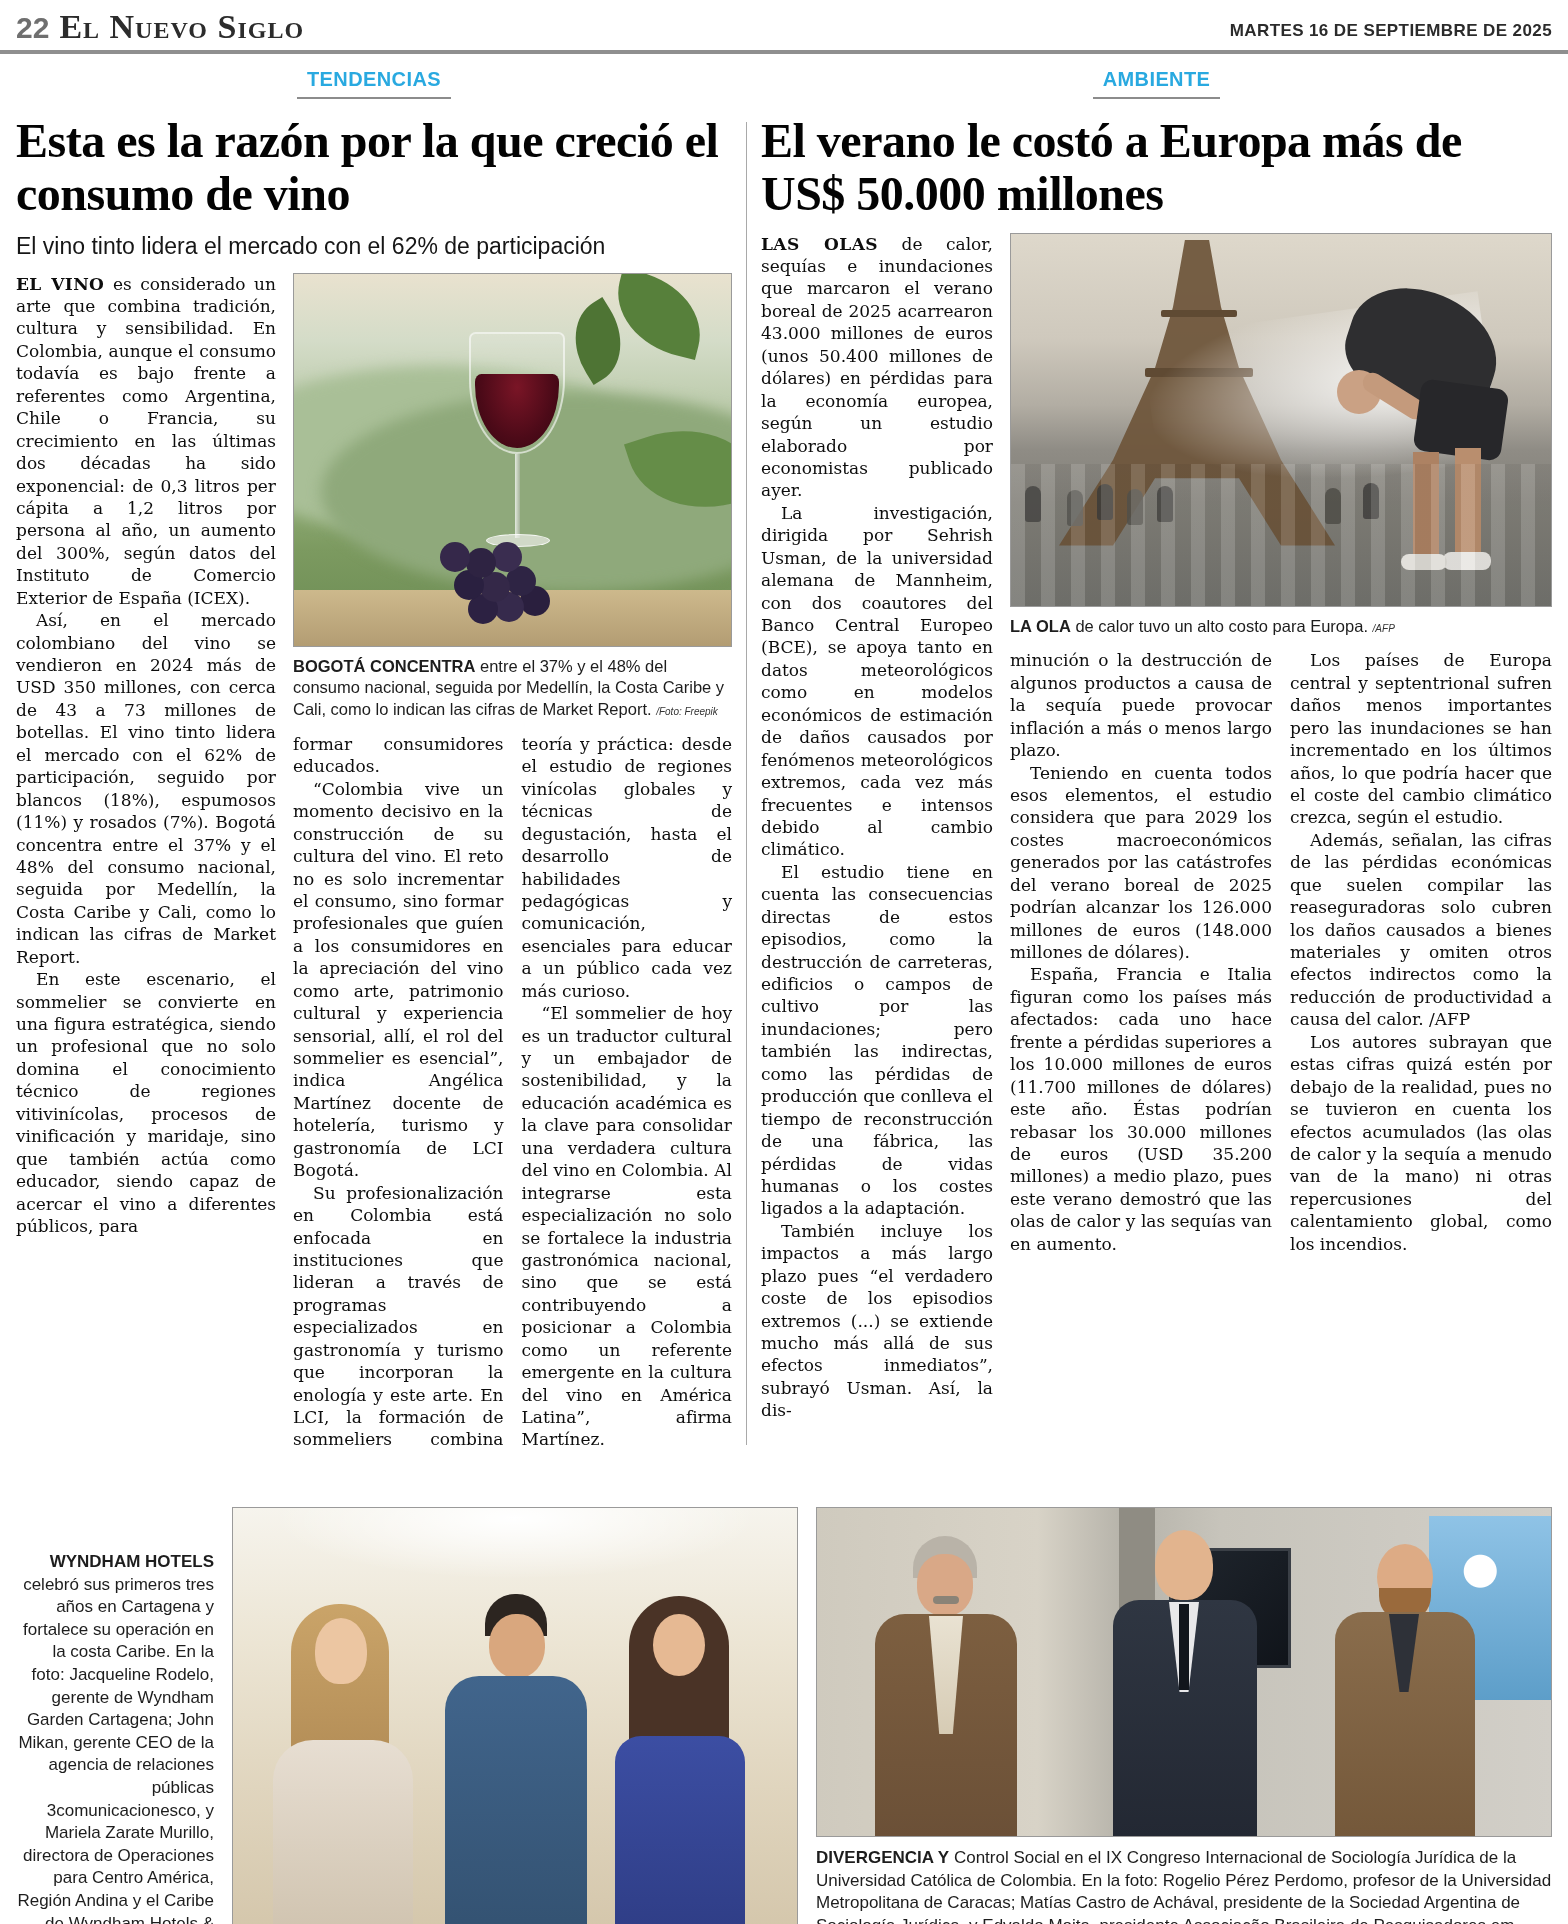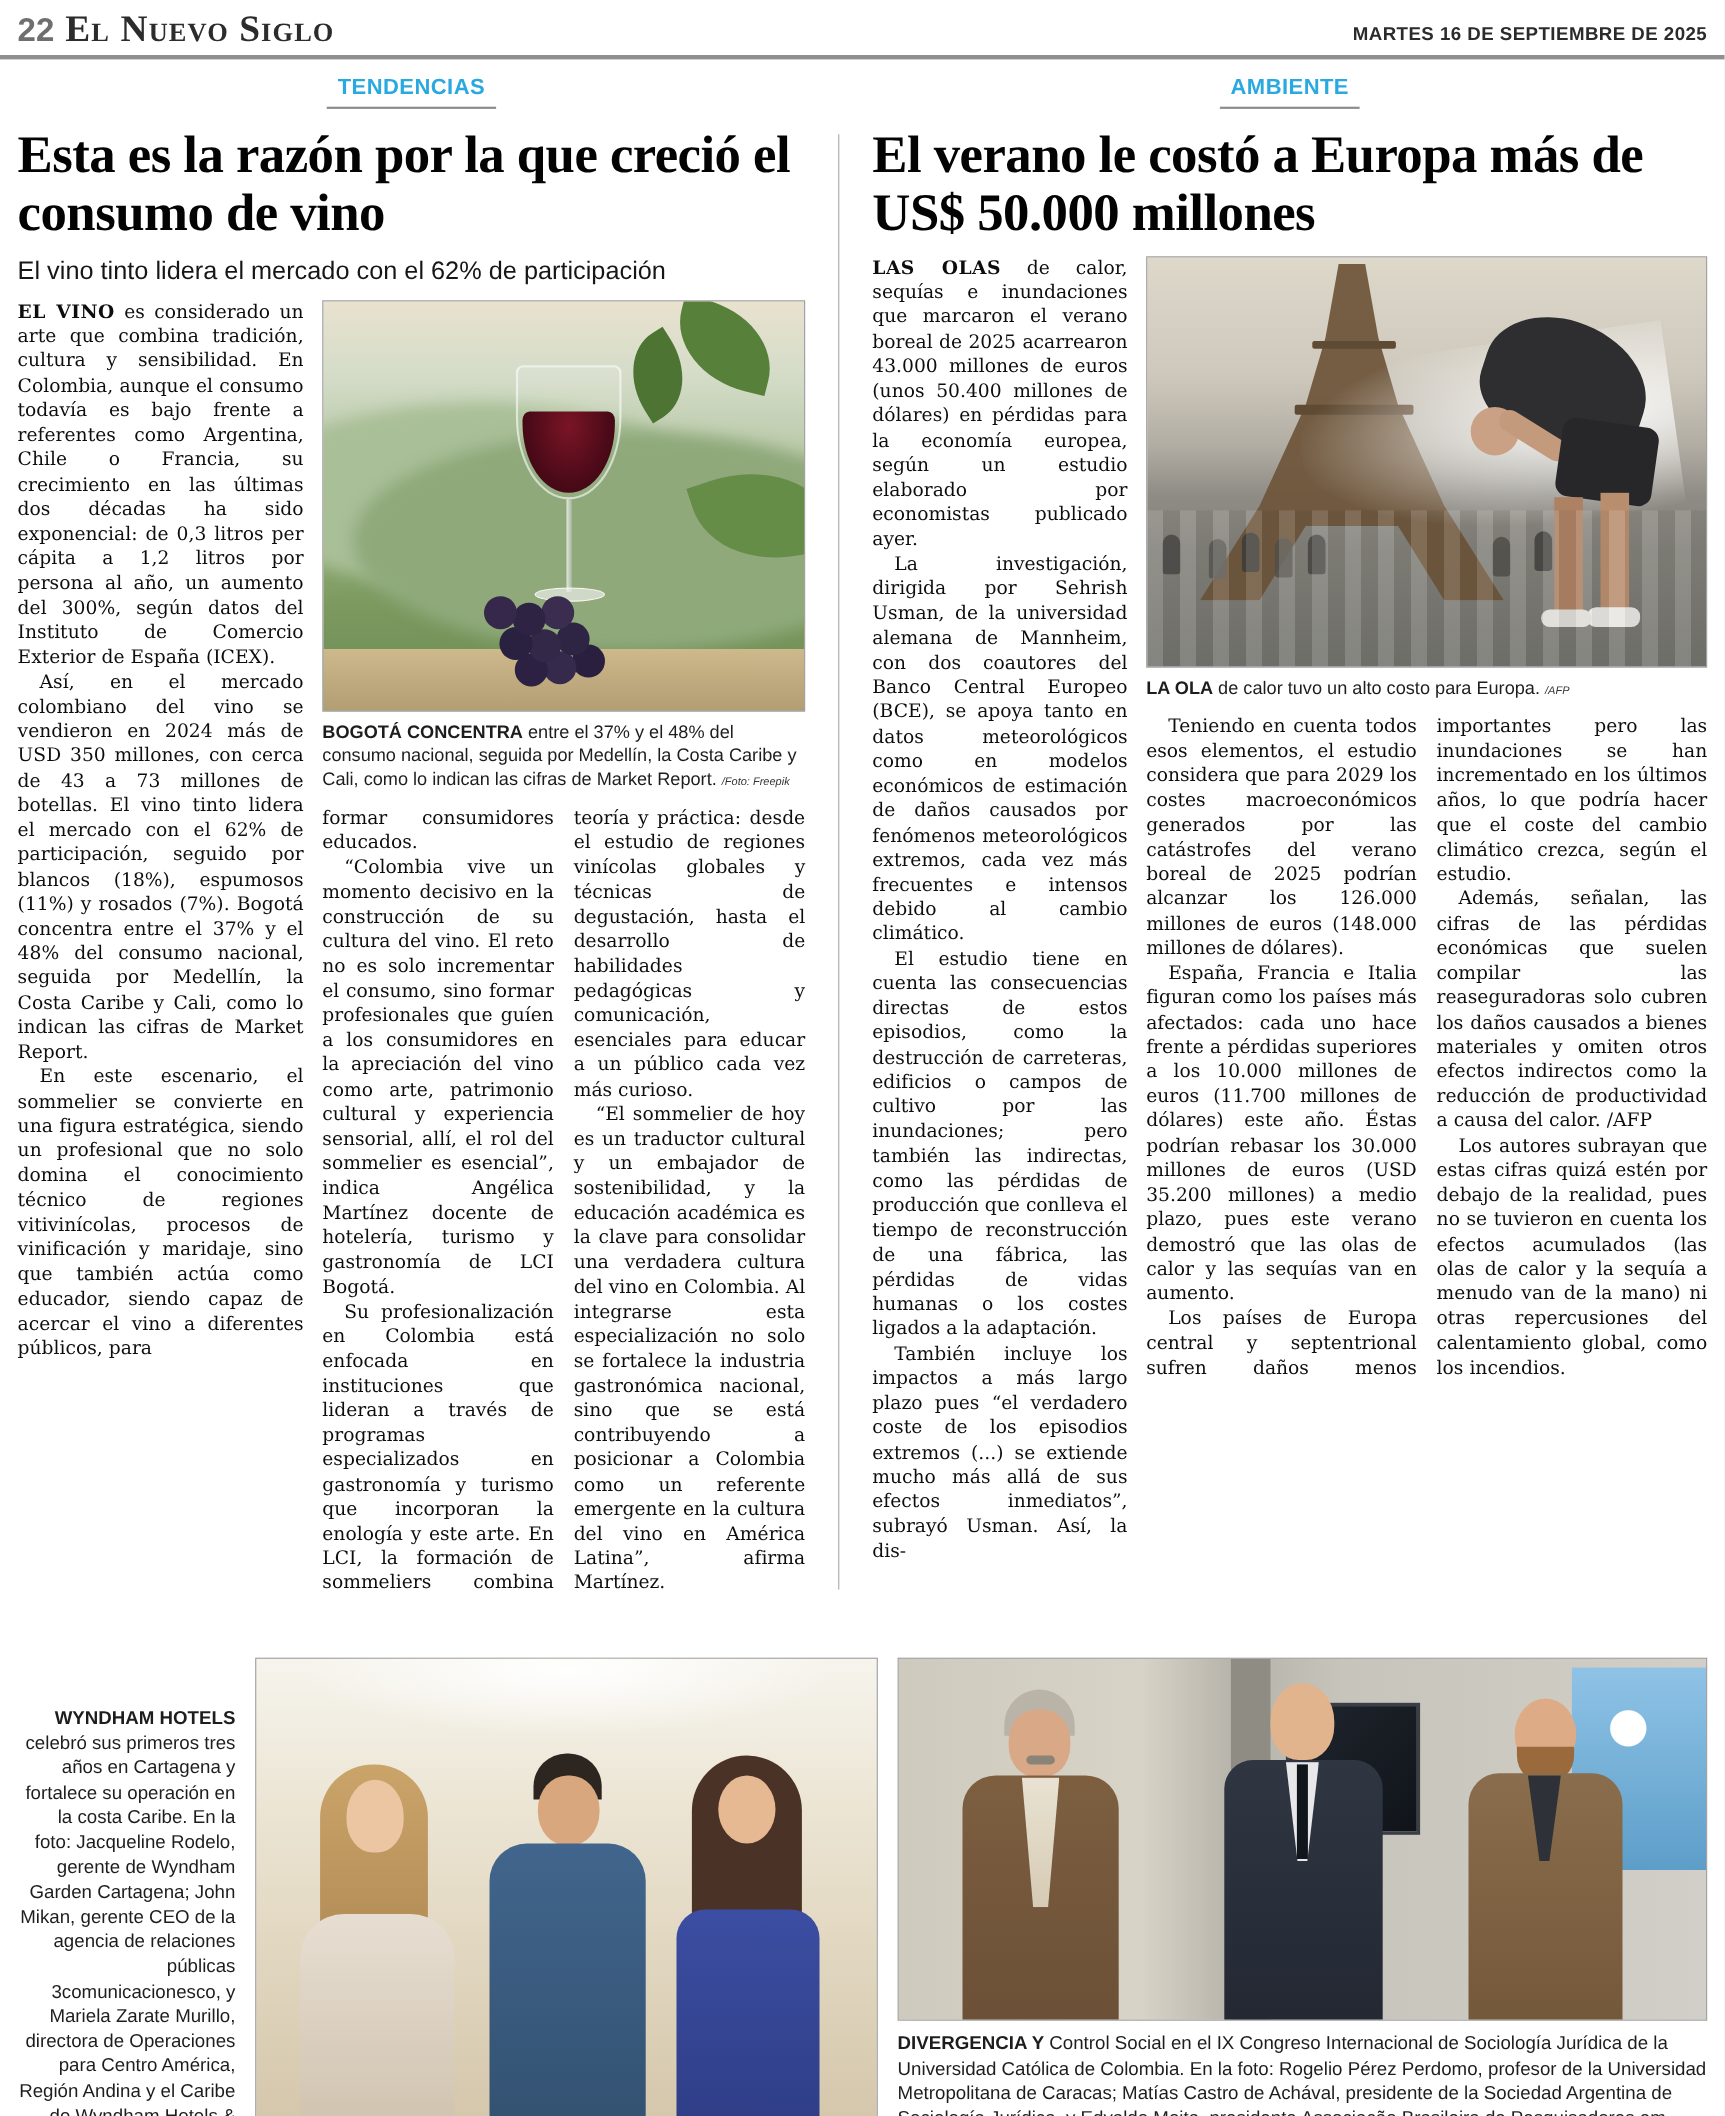--- a/index.html
+++ b/index.html
@@ -10,21 +10,21 @@
   
   .mast-row { display:flex; justify-content:space-between; align-items:flex-end;
               padding:10px 16px 5px; border-bottom:4px solid #8f8f8f; }
   .mast-left { display:flex; align-items:baseline; gap:10px; }
   .page-num { font:700 30px "Liberation Sans", sans-serif; color:#6f6f6f; }
   .mast-title { font-family:"Liberation Serif", serif; font-weight:700; font-variant:small-caps;
                 font-size:34px; color:#2c2c2c; letter-spacing:1px; line-height:1; }
   .mast-date { font:700 17px "Liberation Sans", sans-serif; color:#2b2b2b; letter-spacing:.4px; padding-bottom:4px; }
 
   
-  .articles { display:flex; padding:12px 16px 0; min-height:1288px;gap:16px; }
+  .articles { display:flex; padding:12px 16px 0; min-height:1288px; }
   .art { position:relative; }
   .art.wine { width:716px; flex:none; }
   .art.europe { flex:1; min-width:0; }
   .vdiv { width:1px; background:#a9a9a9; margin:56px 14px 6px; flex:none; }
 
   .kicker { text-align:center; margin-top:2px; }
   .kicker span { display:inline-block; font:700 20px "Liberation Sans", sans-serif; color:#29a9e0;
                  letter-spacing:.4px; padding:0 10px 6px; border-bottom:2px solid #8c8c8c; }
   .headline { font-family:"Liberation Serif", serif; font-weight:700; font-size:48px; line-height:1.1;
               color:#030303; margin:16px 0 12px; letter-spacing:-.5px; }
@@ -232,20 +232,21 @@
             <i class="man-arm"></i>
             <i class="man-shorts"></i>
             <i class="man-leg1"></i>
             <i class="man-leg2"></i>
             <i class="man-shoe1"></i>
             <i class="man-shoe2"></i>
             <i class="sheen"></i>
           </figure>
           <p class="caption"><b>LA OLA</b><span> de calor tuvo un alto costo para Europa.</span> <i class="credit">/AFP</i></p>
           <div class="twocol">
+            <p class="para cont">minución o la destrucción de algunos productos a causa de la sequía puede provocar inflación a más o menos largo plazo.</p>
             <p class="para">Teniendo en cuenta todos esos elementos, el estudio considera que para 2029 los costes macroeconómicos generados por las catástrofes del verano boreal de 2025 podrían alcanzar los 126.000 millones de euros (148.000 millones de dólares).</p>
             <p class="para">España, Francia e Italia figuran como los países más afectados: cada uno hace frente a pérdidas superiores a los 10.000 millones de euros (11.700 millones de dólares) este año. Éstas podrían rebasar los 30.000 millones de euros (USD 35.200 millones) a medio plazo, pues este verano demostró que las olas de calor y las sequías van en aumento.</p>
             <p class="para">Los países de Europa central y septentrional sufren daños menos importantes pero las inundaciones se han incrementado en los últimos años, lo que podría hacer que el coste del cambio climático crezca, según el estudio.</p>
             <p class="para">Además, señalan, las cifras de las pérdidas económicas que suelen compilar las reaseguradoras solo cubren los daños causados a bienes materiales y omiten otros efectos indirectos como la reducción de productividad a causa del calor. /AFP</p>
             <p class="para">Los autores subrayan que estas cifras quizá estén por debajo de la realidad, pues no se tuvieron en cuenta los efectos acumulados (las olas de calor y la sequía a menudo van de la mano) ni otras repercusiones del calentamiento global, como los incendios.</p>
           </div>
         </div>
       </div>
     </article>
   </main>

